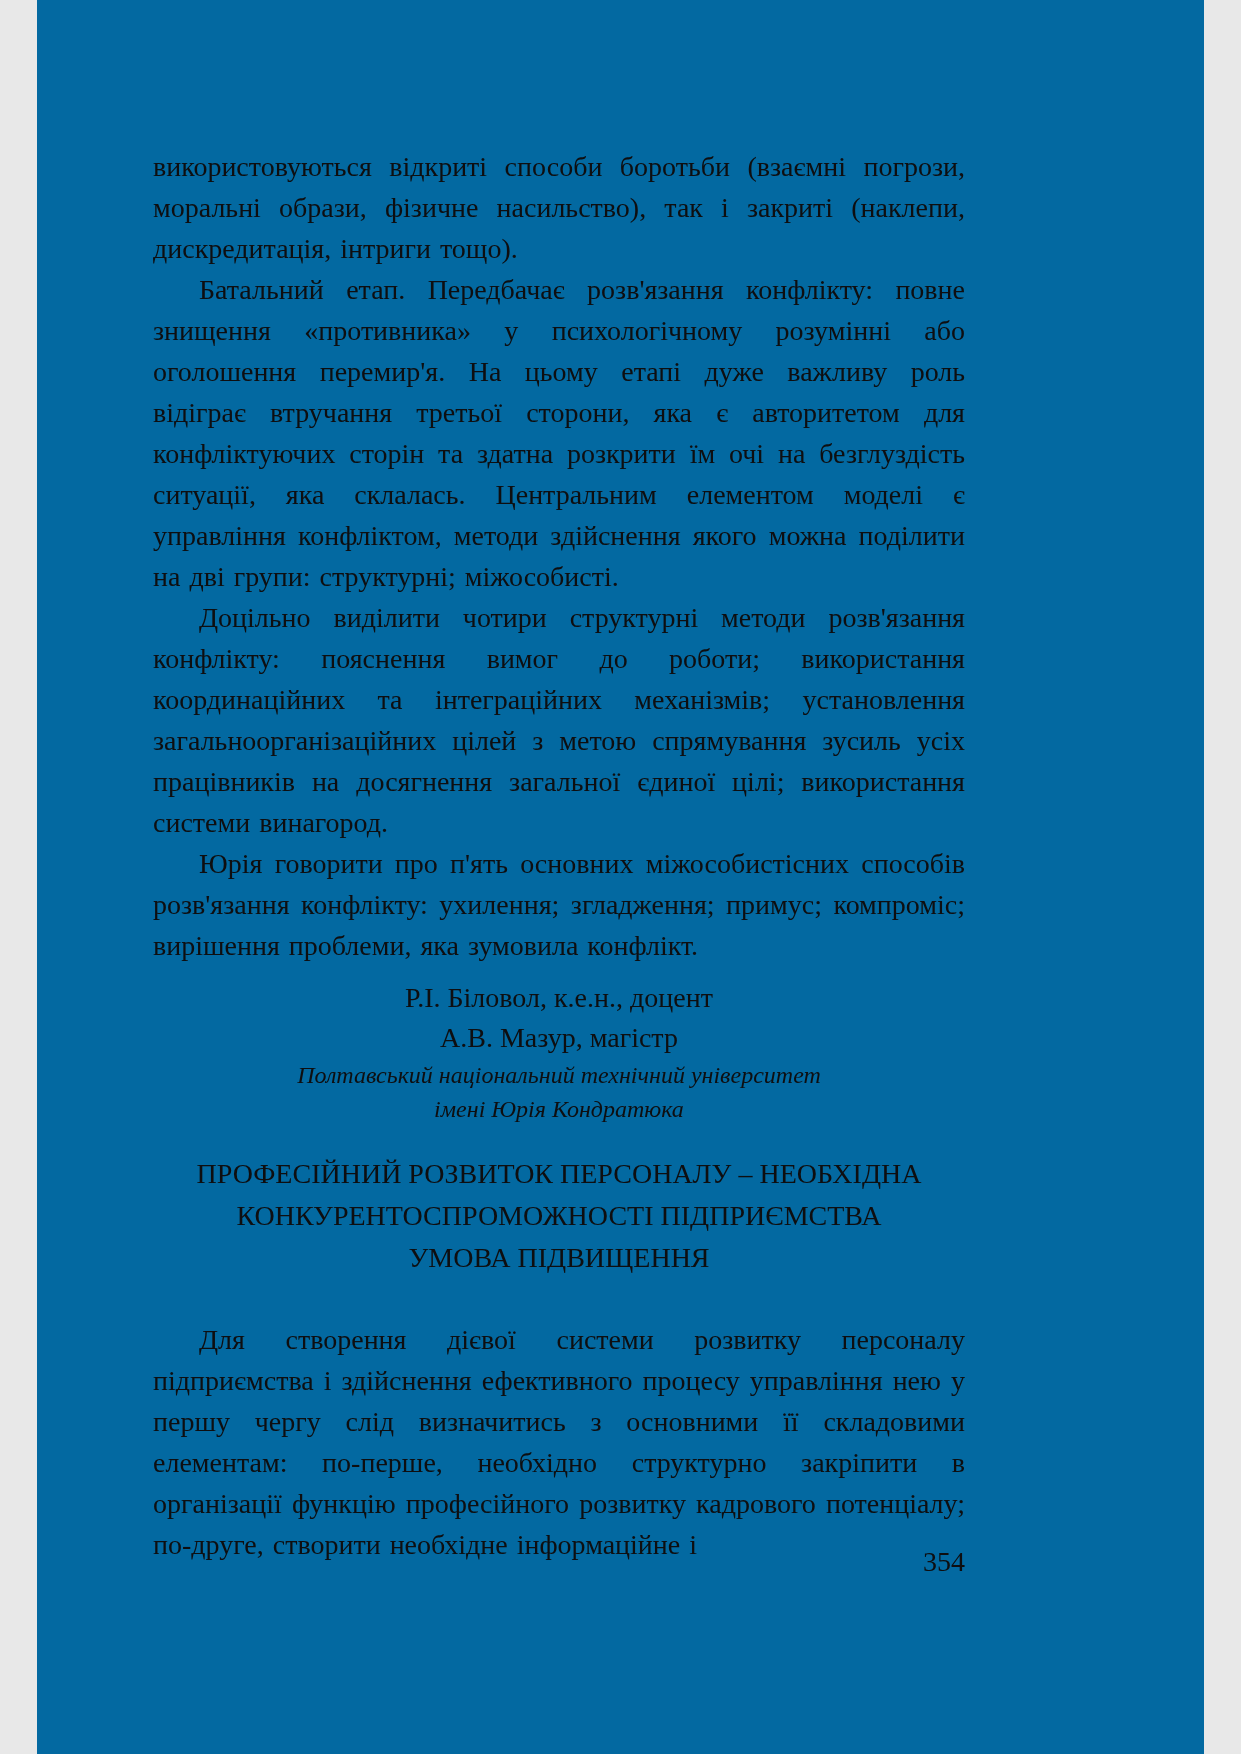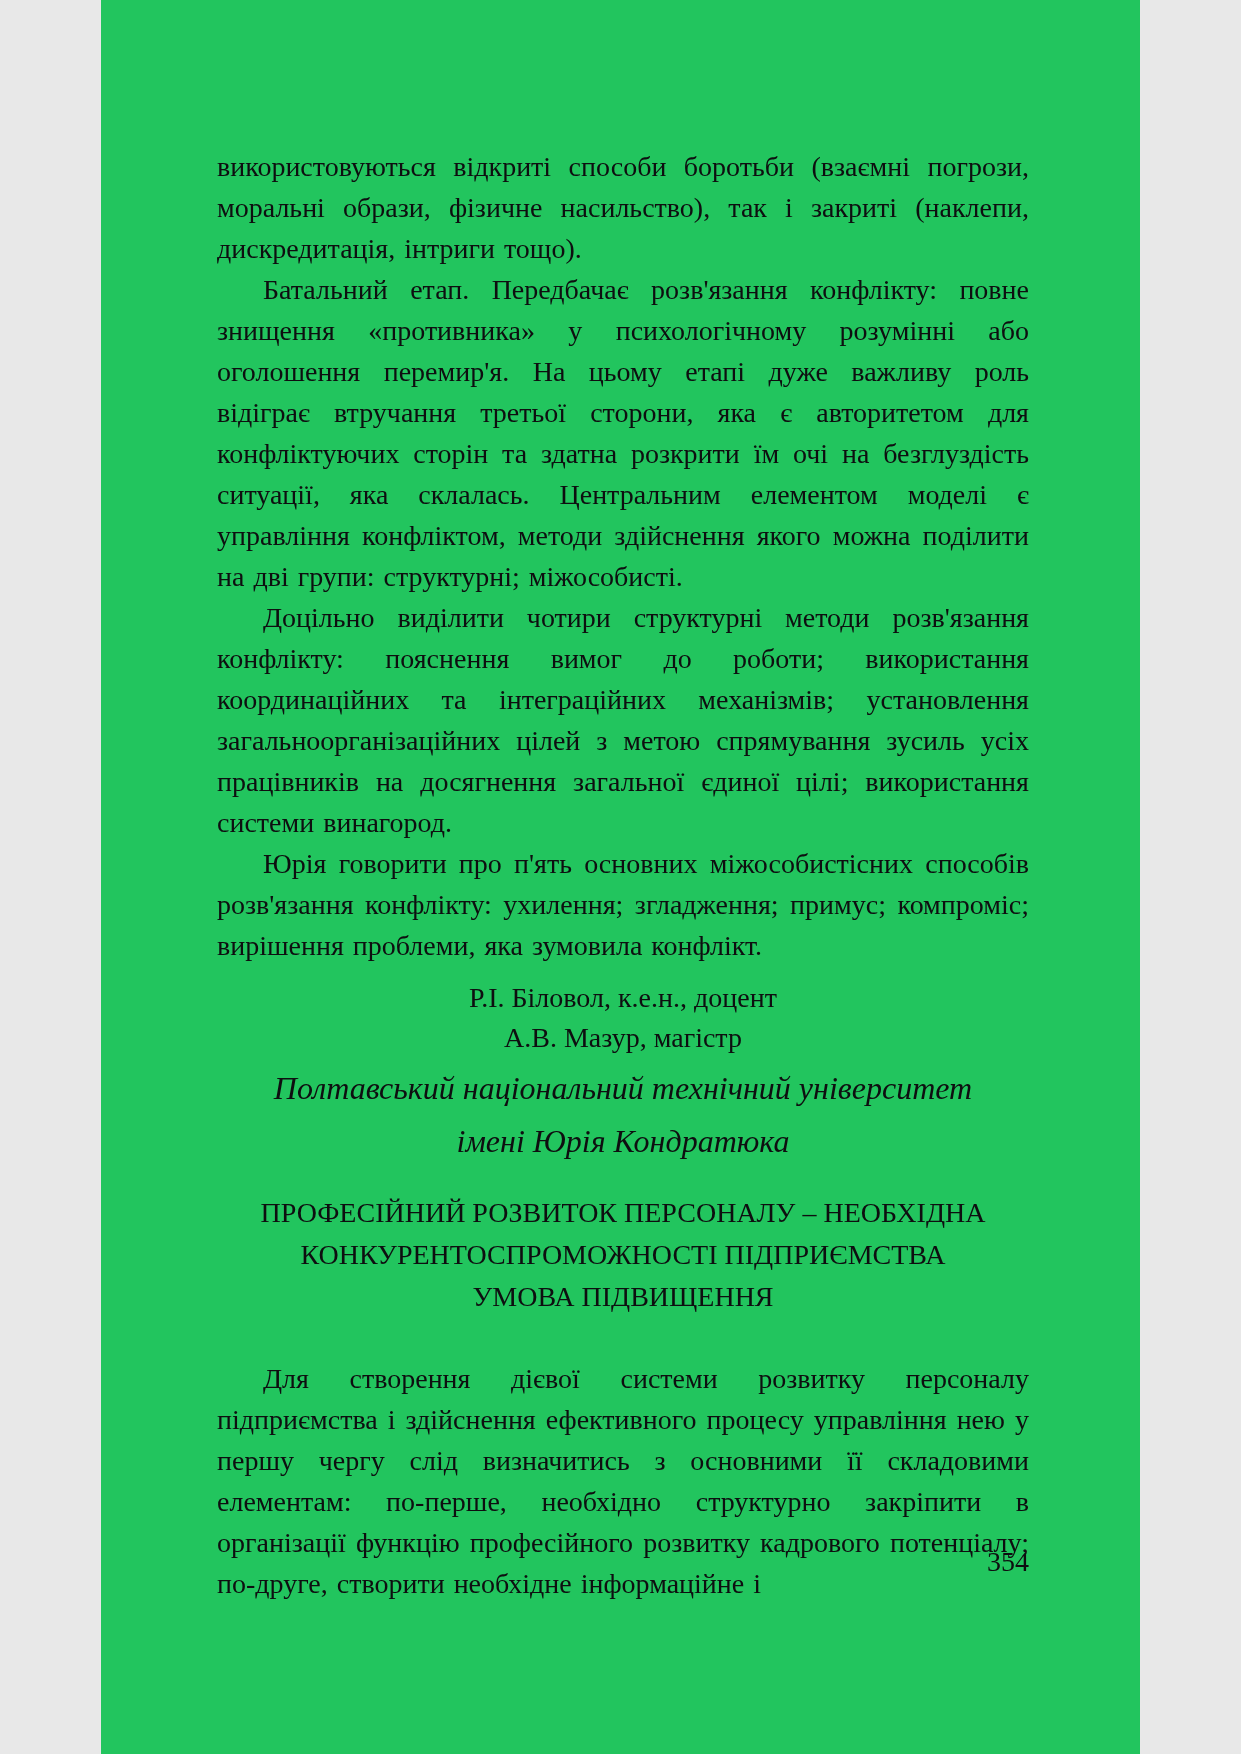--- a/index.html
+++ b/index.html
@@ -2,24 +2,24 @@
 <html><head>
 <meta charset="utf-8">
 <style>
   html, body {
     margin: 0;
     padding: 0;
     background: #e8e8e8;
   }
   .page {
     position: relative;
-    width: 1039px;
+    width: 1167px;
     height: 1754px;
     margin: 0 auto;
-    background: #22c55e;
+    background: #0369a1;
     font-family: "Liberation Serif", "DejaVu Serif", serif;
     color: #0e0e10;
     overflow: hidden;
   }
   .content {
     position: absolute;
     left: 116px;
     top: 146px;
     width: 812px;
   }
@@ -43,23 +43,23 @@
   .authors-block {
     margin-top: 12px;
     text-align: center;
   }
   .author-line {
     font-size: 28px;
     line-height: 1.42;
     margin: 0;
   }
   .affiliation-line {
-    font-size: 32px;
+    font-size: 24px;
     line-height: 1.42;
-    margin: 8px;
+    margin: 0;
     font-style: italic;
   }
   .article-title {
     margin: 27px 0 0 0;
     font-size: 28px;
     font-weight: normal;
     text-align: center;
     line-height: 1.5;
   }
   .title-line {

